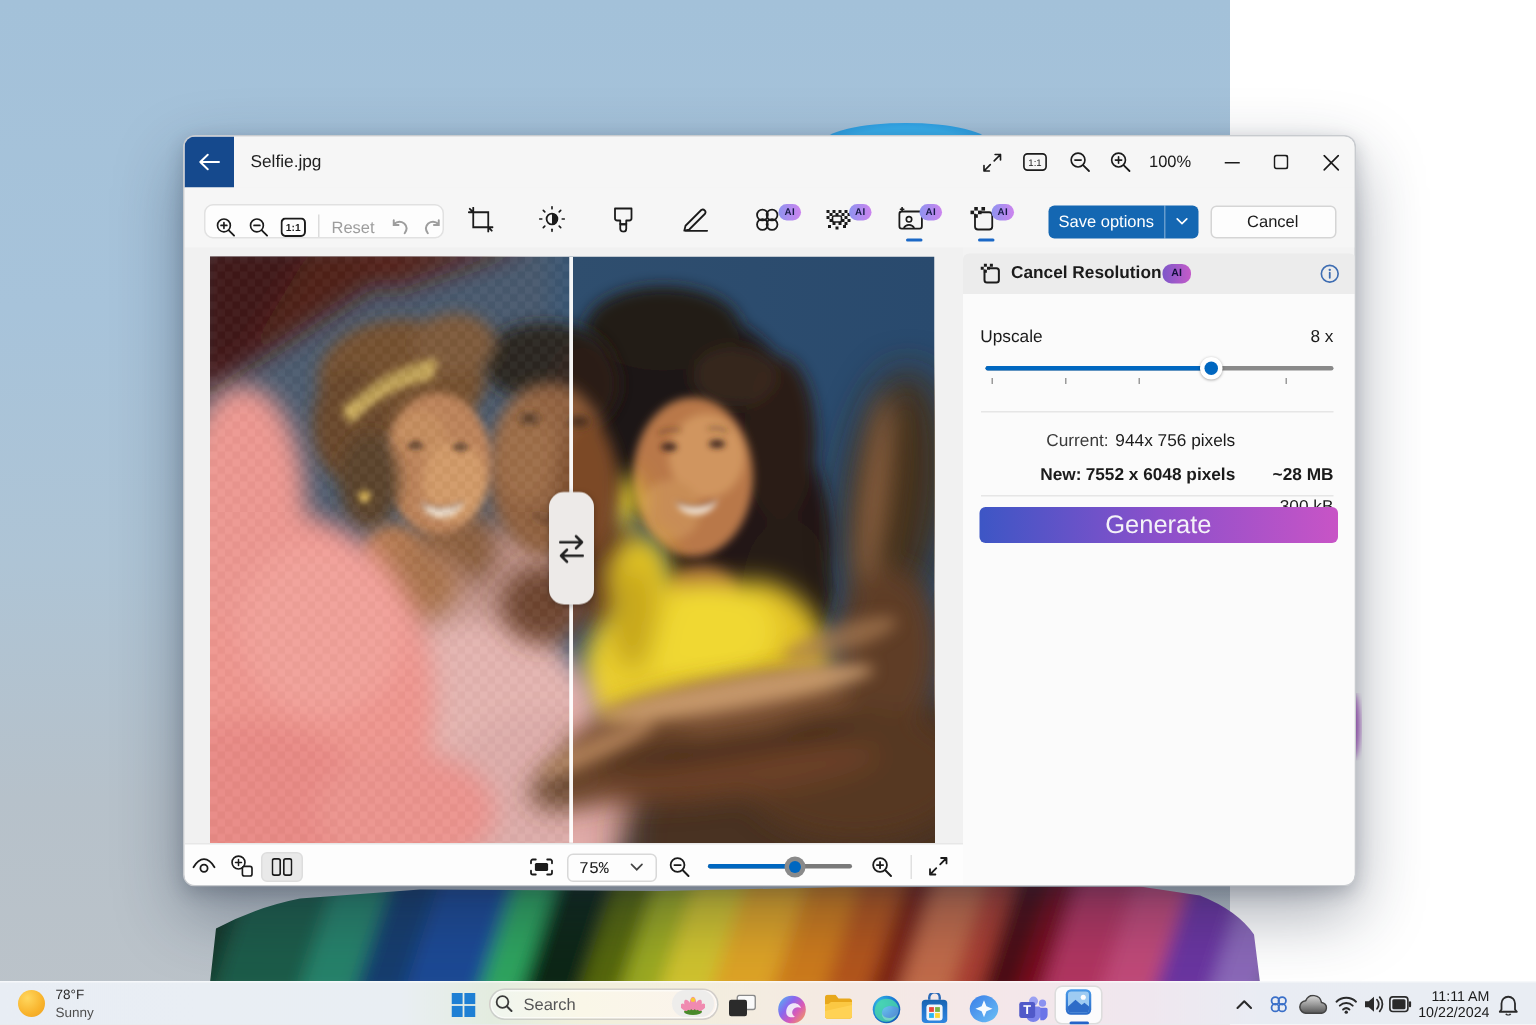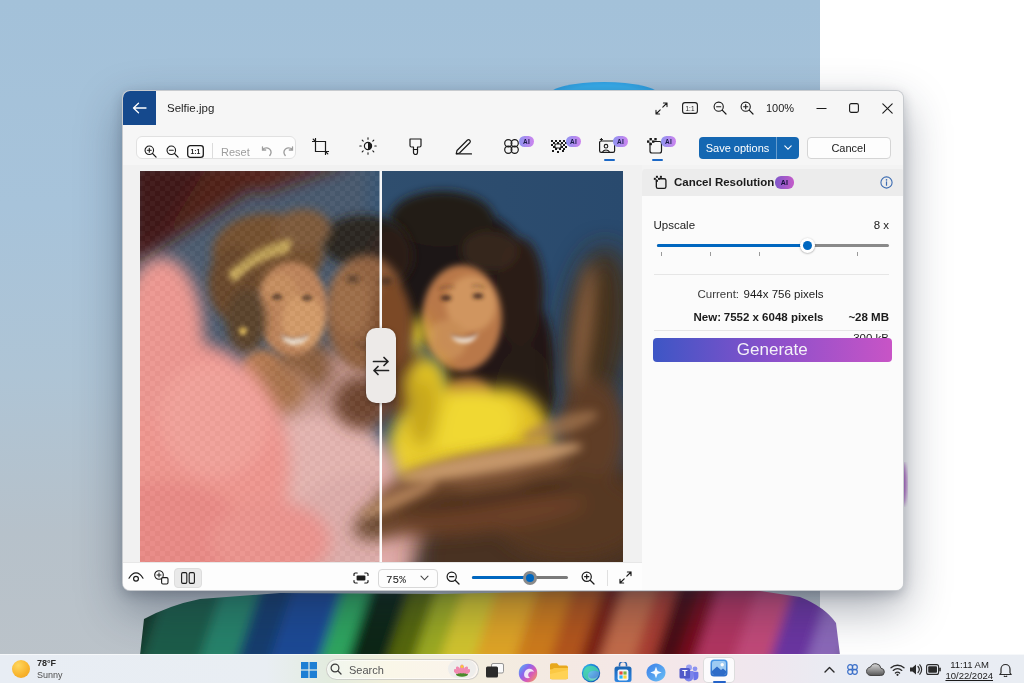--- a/index.html
+++ b/index.html
@@ -520,21 +520,21 @@
         <div style="position:absolute;right:80.5px;top:115px;font-size:11.5px;font-weight:bold;color:#1b1b1b;">7552 x 6048 pixels</div>
         <div style="position:absolute;right:15px;top:115px;font-size:11.5px;font-weight:bold;color:#1b1b1b;">~28 MB</div>
         <div style="position:absolute;left:11.5px;top:134px;width:235.5px;height:1px;background:#e6e6e6;"></div>
         <div style="position:absolute;left:11px;top:141.5px;width:238.5px;height:24.5px;border-radius:4px;background:linear-gradient(90deg,#3d56c5,#8b50cb,#c854c6);color:#f4f2f8;font-size:17px;display:flex;align-items:center;justify-content:center;">Generate</div>
       </div>
     </div>
   </div>
 
   <div class="taskbar">
     <div style="position:absolute;left:12px;top:5px;width:18px;height:18px;border-radius:50%;background:radial-gradient(circle at 35% 30%,#ffd75e,#f8b32c 60%,#eda020);"></div>
-    <div style="position:absolute;left:37px;top:3px;font-size:9px;font-weight:bold;color:#2a2a2a;">78°F</div>
+    <div style="position:absolute;left:37px;top:3px;font-size:9px;font-weight:normal;color:#2a2a2a;">78°F</div>
     <div style="position:absolute;left:37px;top:14.5px;font-size:9px;color:#4f4f4f;">Sunny</div>
 
     <svg style="position:absolute;left:301px;top:6.5px;" width="16" height="16" viewBox="0 0 16 16">
         <g fill="#1e7fd4">
           <rect x="0" y="0" width="7.4" height="7.4"></rect>
           <rect x="8.6" y="0" width="7.4" height="7.4"></rect>
           <rect x="0" y="8.6" width="7.4" height="7.4"></rect>
           <rect x="8.6" y="8.6" width="7.4" height="7.4"></rect>
         </g>
       </svg>
@@ -680,20 +680,20 @@
       </svg>
     <svg style="position:absolute;left:909px;top:7.5px;" width="14" height="13" viewBox="0 0 14 13">
         <path d="M1 4.5 h2.5 L7 1.5 v10 L3.5 8.5 H1 z" fill="#2a2a2a"></path>
         <path d="M9 3.5 a4.5 4.5 0 0 1 0 6 M10.8 1.8 a7 7 0 0 1 0 9.4" stroke="#2a2a2a" stroke-width="1.2" fill="none" stroke-linecap="round"></path>
       </svg>
     <svg style="position:absolute;left:926px;top:8.5px;" width="15" height="11" viewBox="0 0 15 11">
         <rect x="0.6" y="0.6" width="12" height="9.8" rx="2" stroke="#2a2a2a" stroke-width="1.1" fill="none"></rect>
         <rect x="2.2" y="2.2" width="8.8" height="6.6" rx="1" fill="#2a2a2a"></rect>
         <rect x="13.2" y="3.5" width="1.6" height="4" rx="0.8" fill="#2a2a2a"></rect>
       </svg>
-    <div style="position:absolute;left:946px;top:3.5px;width:47px;text-align:center;font-size:9.5px;color:#1b1b1b;">11:11 AM</div>
-    <div style="position:absolute;left:936px;top:14.5px;width:57px;text-align:right;font-size:9.5px;color:#1b1b1b;text-decoration:underline;">10/22/2024</div>
+    <div style="position:absolute;left:946px;top:3.5px;width:47px;text-align:right;font-size:9.5px;color:#1b1b1b;">11:11 AM</div>
+    <div style="position:absolute;left:936px;top:14.5px;width:57px;text-align:right;font-size:9.5px;color:#1b1b1b;">10/22/2024</div>
     <svg style="position:absolute;left:999px;top:7.5px;" width="13" height="14" viewBox="0 0 13 14">
         <path d="M2 10 V6 a4.5 4.5 0 0 1 9 0 v4 l1.2 1.5 H0.8 z" stroke="#2a2a2a" stroke-width="1.2" fill="none" stroke-linejoin="round"></path>
         <path d="M5 12.8 a1.6 1.6 0 0 0 3 0" stroke="#2a2a2a" stroke-width="1.1" fill="none"></path>
       </svg>
   </div>
 </div>
 
 </body></html>

